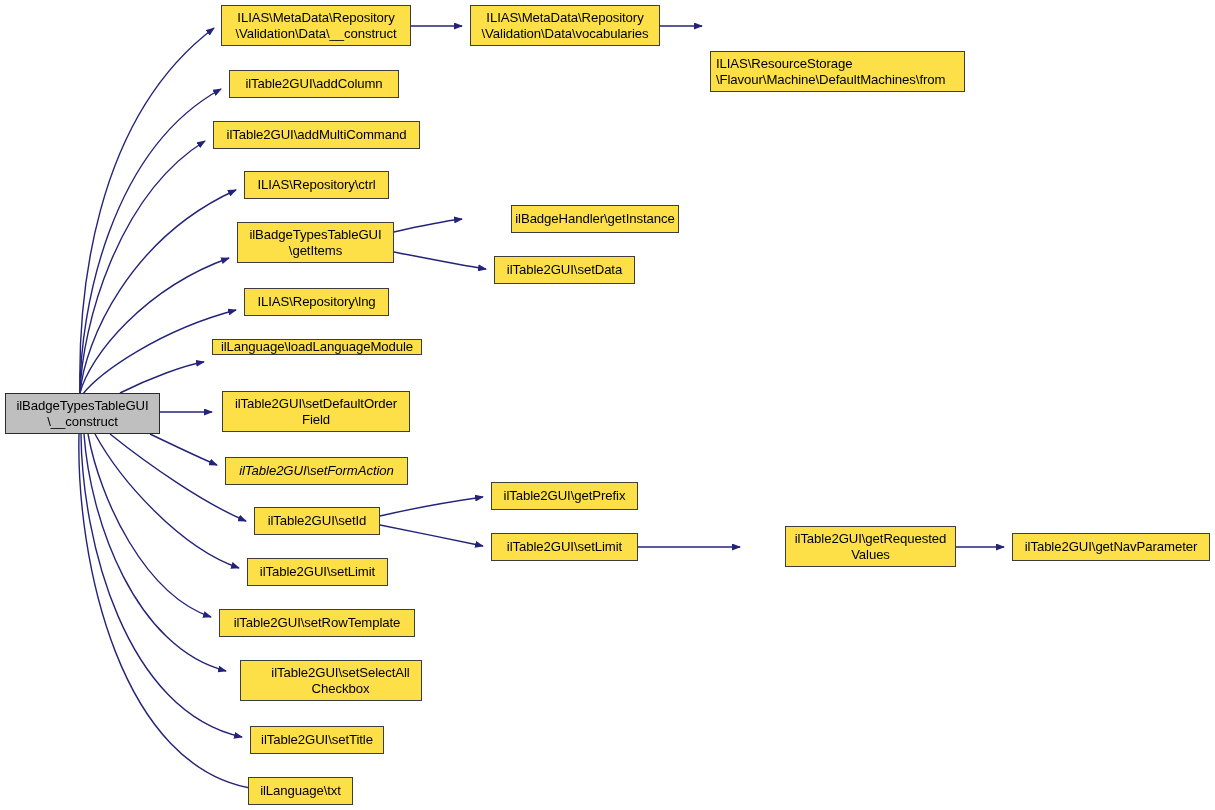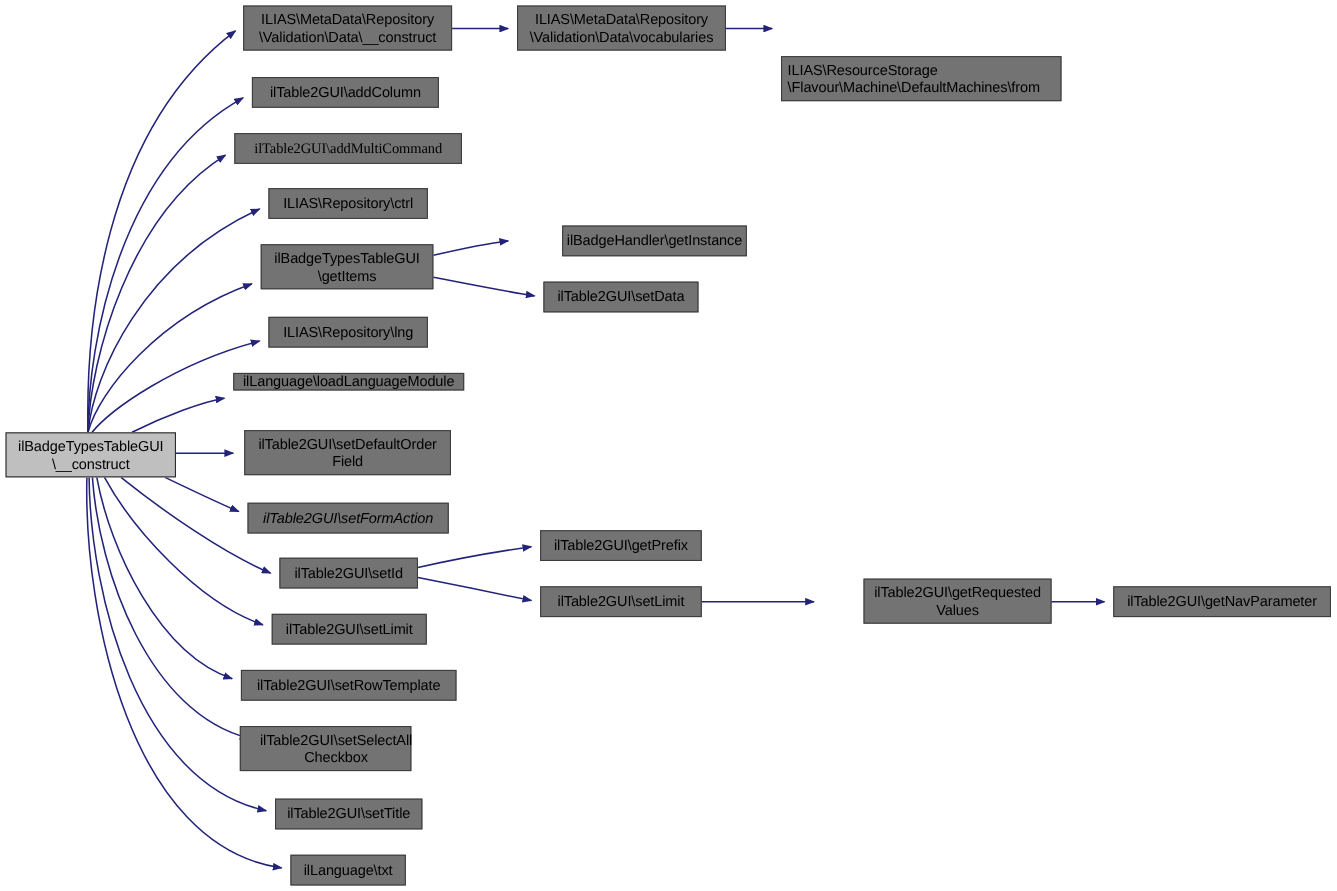--- a/index.html
+++ b/index.html
@@ -20,21 +20,21 @@
     left: 0;
     top: 0;
     width: 1215px;
     height: 810px;
     pointer-events: none;
   }
   .node {
     position: absolute;
     box-sizing: border-box;
     border: 1px solid #3d3d3d;
-    background: #737373;
+    background: #fde047;
     color: #000000;
     font-size: 13.2px;
     line-height: 15.5px;
     display: flex;
     align-items: center;
     justify-content: center;
     text-align: center;
     white-space: pre;
     letter-spacing: -0.1px;
   }
@@ -84,36 +84,36 @@
         <path d="M 638,547 L 740,547" fill="none" stroke="#23237a" stroke-width="1.4" marker-end="url(#arrowhead)"></path>
         <path d="M 923,547 L 1004,547" fill="none" stroke="#23237a" stroke-width="1.4" marker-end="url(#arrowhead)"></path>
       </g>
   </svg>
   <div id="nodes">
       <div class="node root" style="left: 5px; top: 393px; width: 155px; height: 41px;">ilBadgeTypesTableGUI
 \__construct</div>
       <div class="node" style="left: 221px; top: 5px; width: 190px; height: 41px;">ILIAS\MetaData\Repository
 \Validation\Data\__construct</div>
       <div class="node" style="left: 229px; top: 70px; width: 170px; height: 28px;">ilTable2GUI\addColumn</div>
-      <div class="node" style="left: 213px; top: 121px; width: 207px; height: 28px; font-family: Liberation Serif, serif;">ilTable2GUI\addMultiCommand</div>
+      <div class="node" style="left: 213px; top: 121px; width: 207px; height: 28px;">ilTable2GUI\addMultiCommand</div>
       <div class="node" style="left: 244px; top: 171px; width: 145px; height: 28px;">ILIAS\Repository\ctrl</div>
       <div class="node" style="left: 237px; top: 222px; width: 157px; height: 41px;">ilBadgeTypesTableGUI
 \getItems</div>
       <div class="node" style="left: 244px; top: 288px; width: 145px; height: 28px;">ILIAS\Repository\lng</div>
       <div class="node" style="left: 212px; top: 339px; width: 210px; height: 16px; text-align: right;">ilLanguage\loadLanguageModule</div>
       <div class="node" style="left: 222px; top: 391px; width: 188px; height: 41px;">ilTable2GUI\setDefaultOrder
 Field</div>
       <div class="node" style="left: 225px; top: 457px; width: 183px; height: 28px; font-style: italic;">ilTable2GUI\setFormAction</div>
       <div class="node" style="left: 254px; top: 507px; width: 126px; height: 28px;">ilTable2GUI\setId</div>
       <div class="node" style="left: 247px; top: 558px; width: 141px; height: 28px;">ilTable2GUI\setLimit</div>
       <div class="node" style="left: 219px; top: 609px; width: 196px; height: 28px; text-align: center;">ilTable2GUI\setRowTemplate</div>
-      <div class="node" style="left: 218px; top: 660px; width: 156px; height: 41px; padding-left: 19px;">ilTable2GUI\setSelectAll
+      <div class="node" style="left: 240px; top: 660px; width: 182px; height: 41px; padding-left: 19px;">ilTable2GUI\setSelectAll
 Checkbox</div>
       <div class="node" style="left: 250px; top: 726px; width: 134px; height: 28px;">ilTable2GUI\setTitle</div>
-      <div class="node" style="left: 264px; top: 777px; width: 105px; height: 28px;">ilLanguage\txt</div>
+      <div class="node" style="left: 248px; top: 777px; width: 105px; height: 28px;">ilLanguage\txt</div>
       <div class="node" style="left: 470px; top: 5px; width: 190px; height: 41px;">ILIAS\MetaData\Repository
 \Validation\Data\vocabularies</div>
       <div class="node leftalign" style="left: 710px; top: 5px; width: 255px; height: 41px;">ILIAS\ResourceStorage
 \Flavour\Machine\DefaultMachines\from</div>
       <div class="node" style="left: 470px; top: 205px; width: 168px; height: 28px; margin-left: 41px;">ilBadgeHandler\getInstance</div>
       <div class="node" style="left: 494px; top: 256px; width: 141px; height: 28px;">ilTable2GUI\setData</div>
       <div class="node" style="left: 491px; top: 482px; width: 147px; height: 28px;">ilTable2GUI\getPrefix</div>
       <div class="node" style="left: 491px; top: 533px; width: 147px; height: 28px;">ilTable2GUI\setLimit</div>
       <div class="node" style="left: 764px; top: 526px; width: 171px; height: 41px; margin-left: 21px;">ilTable2GUI\getRequested
 Values</div>

